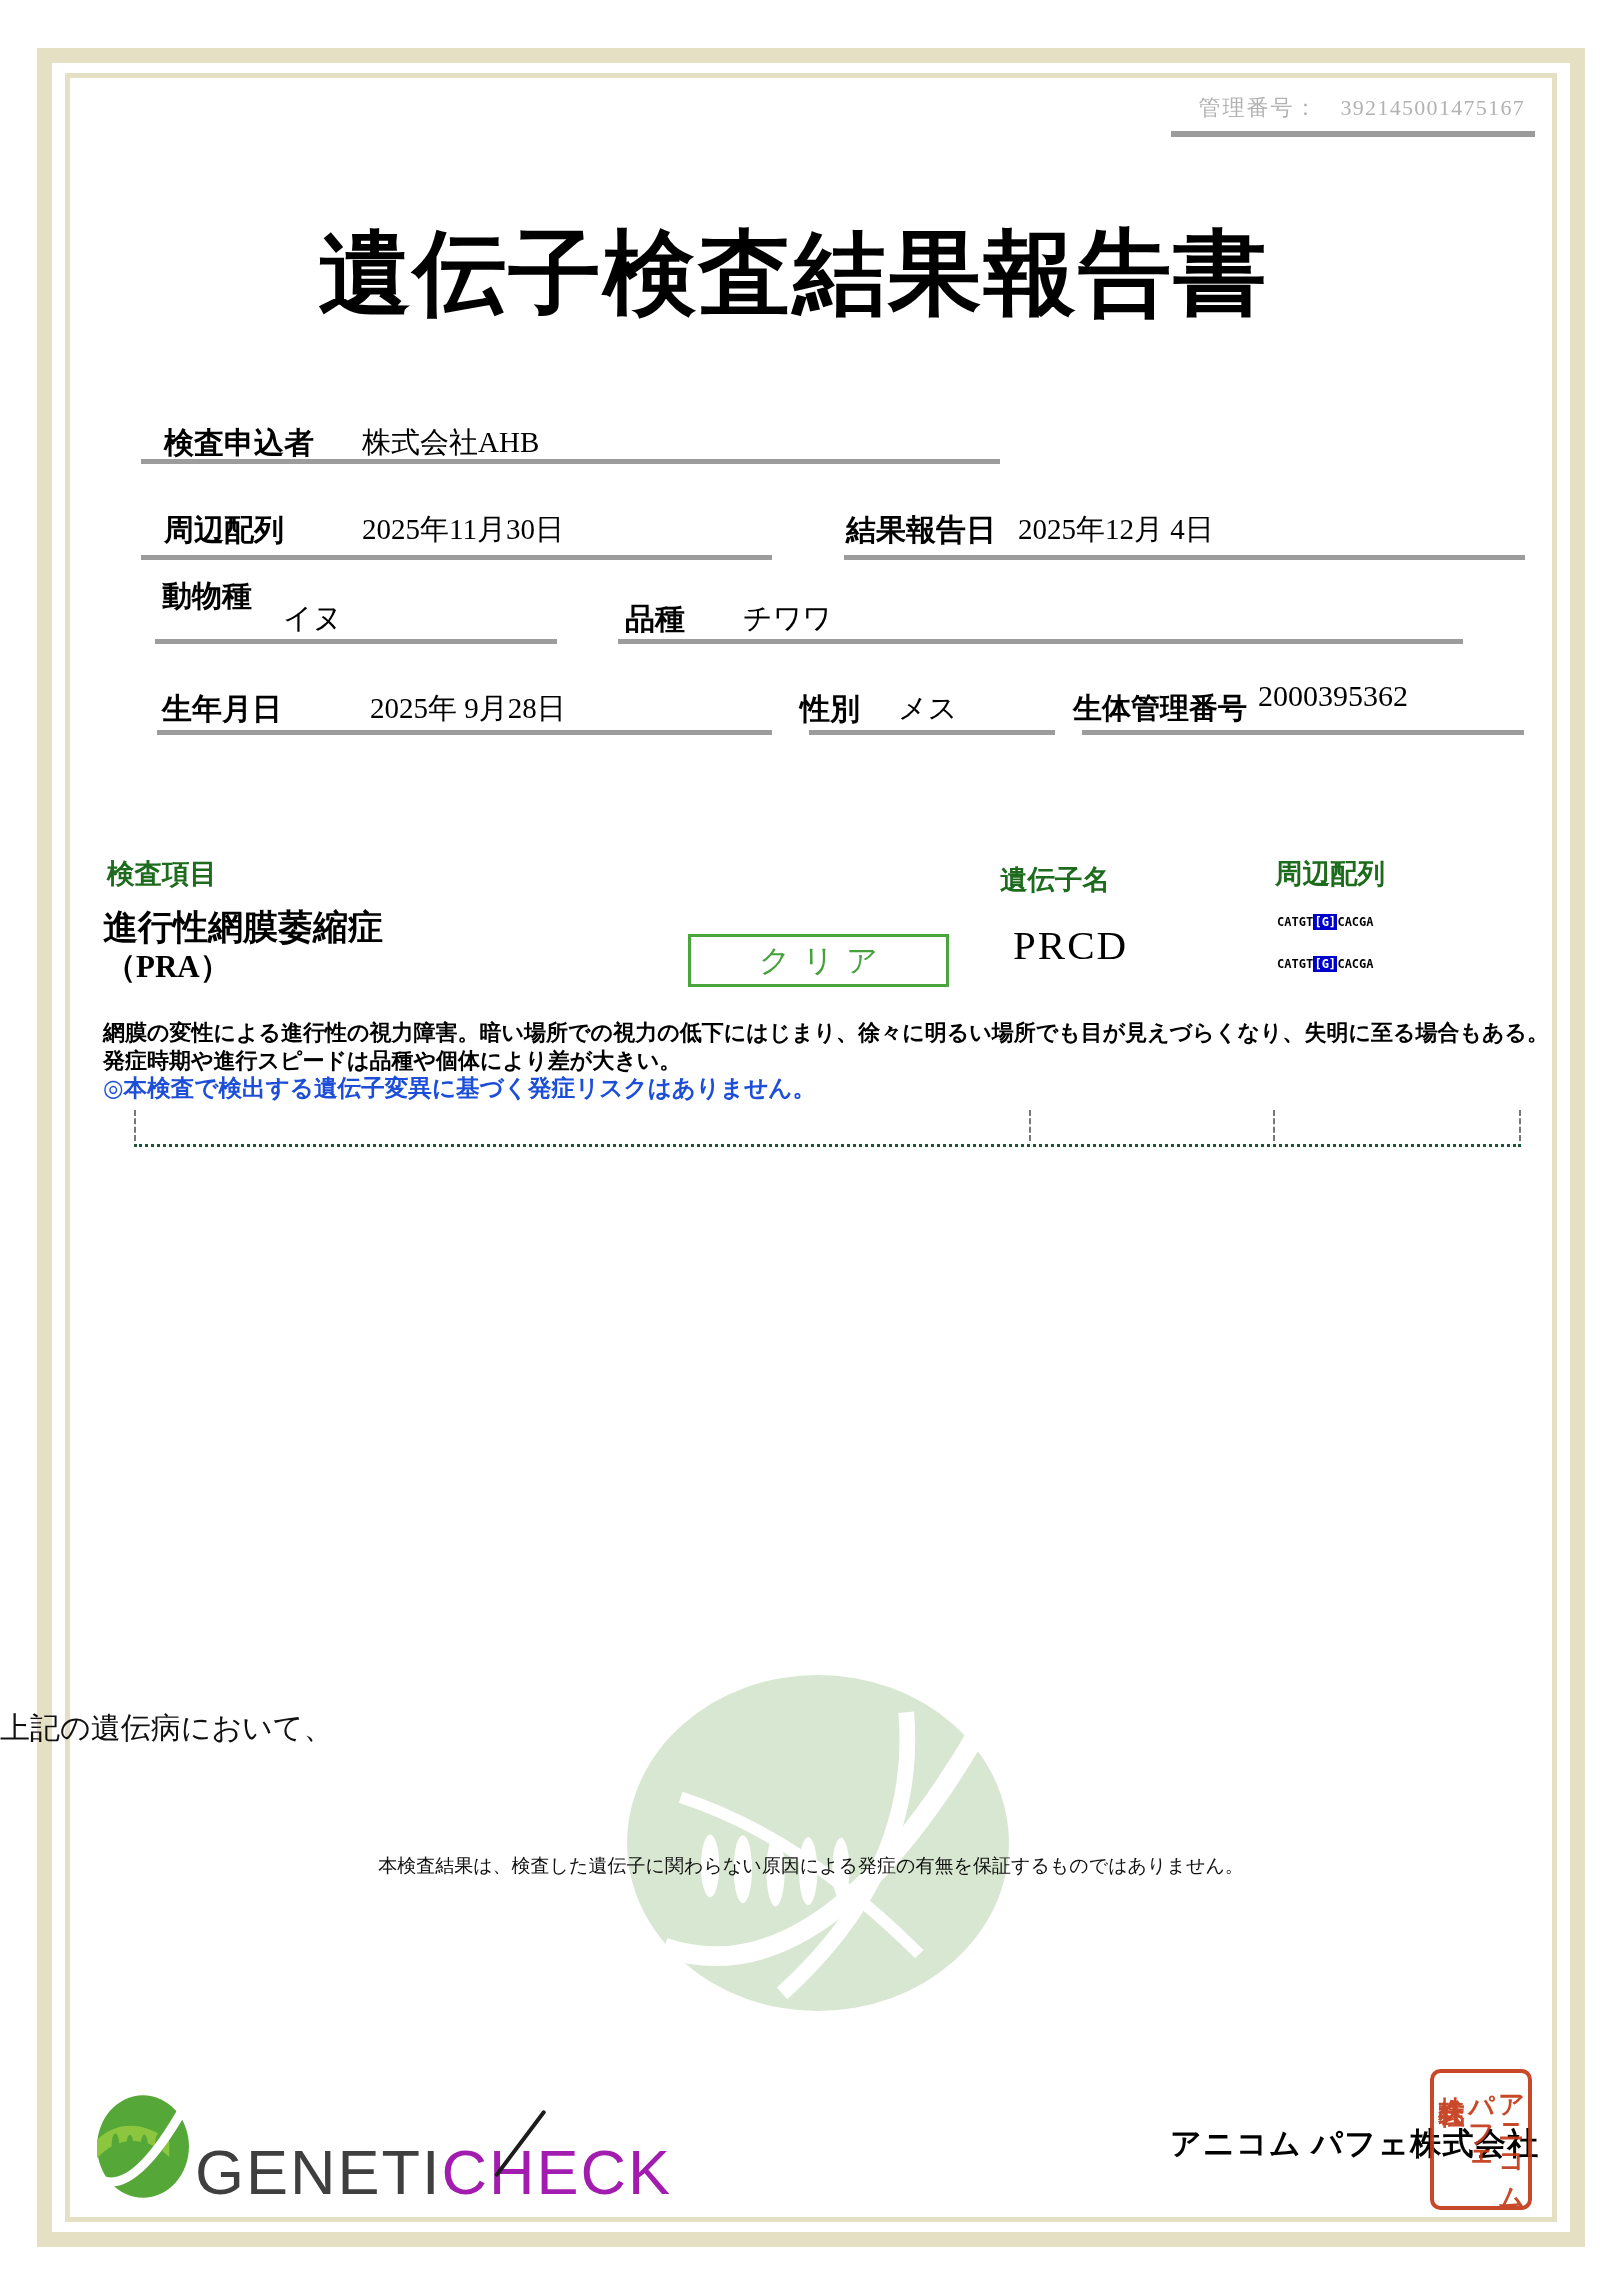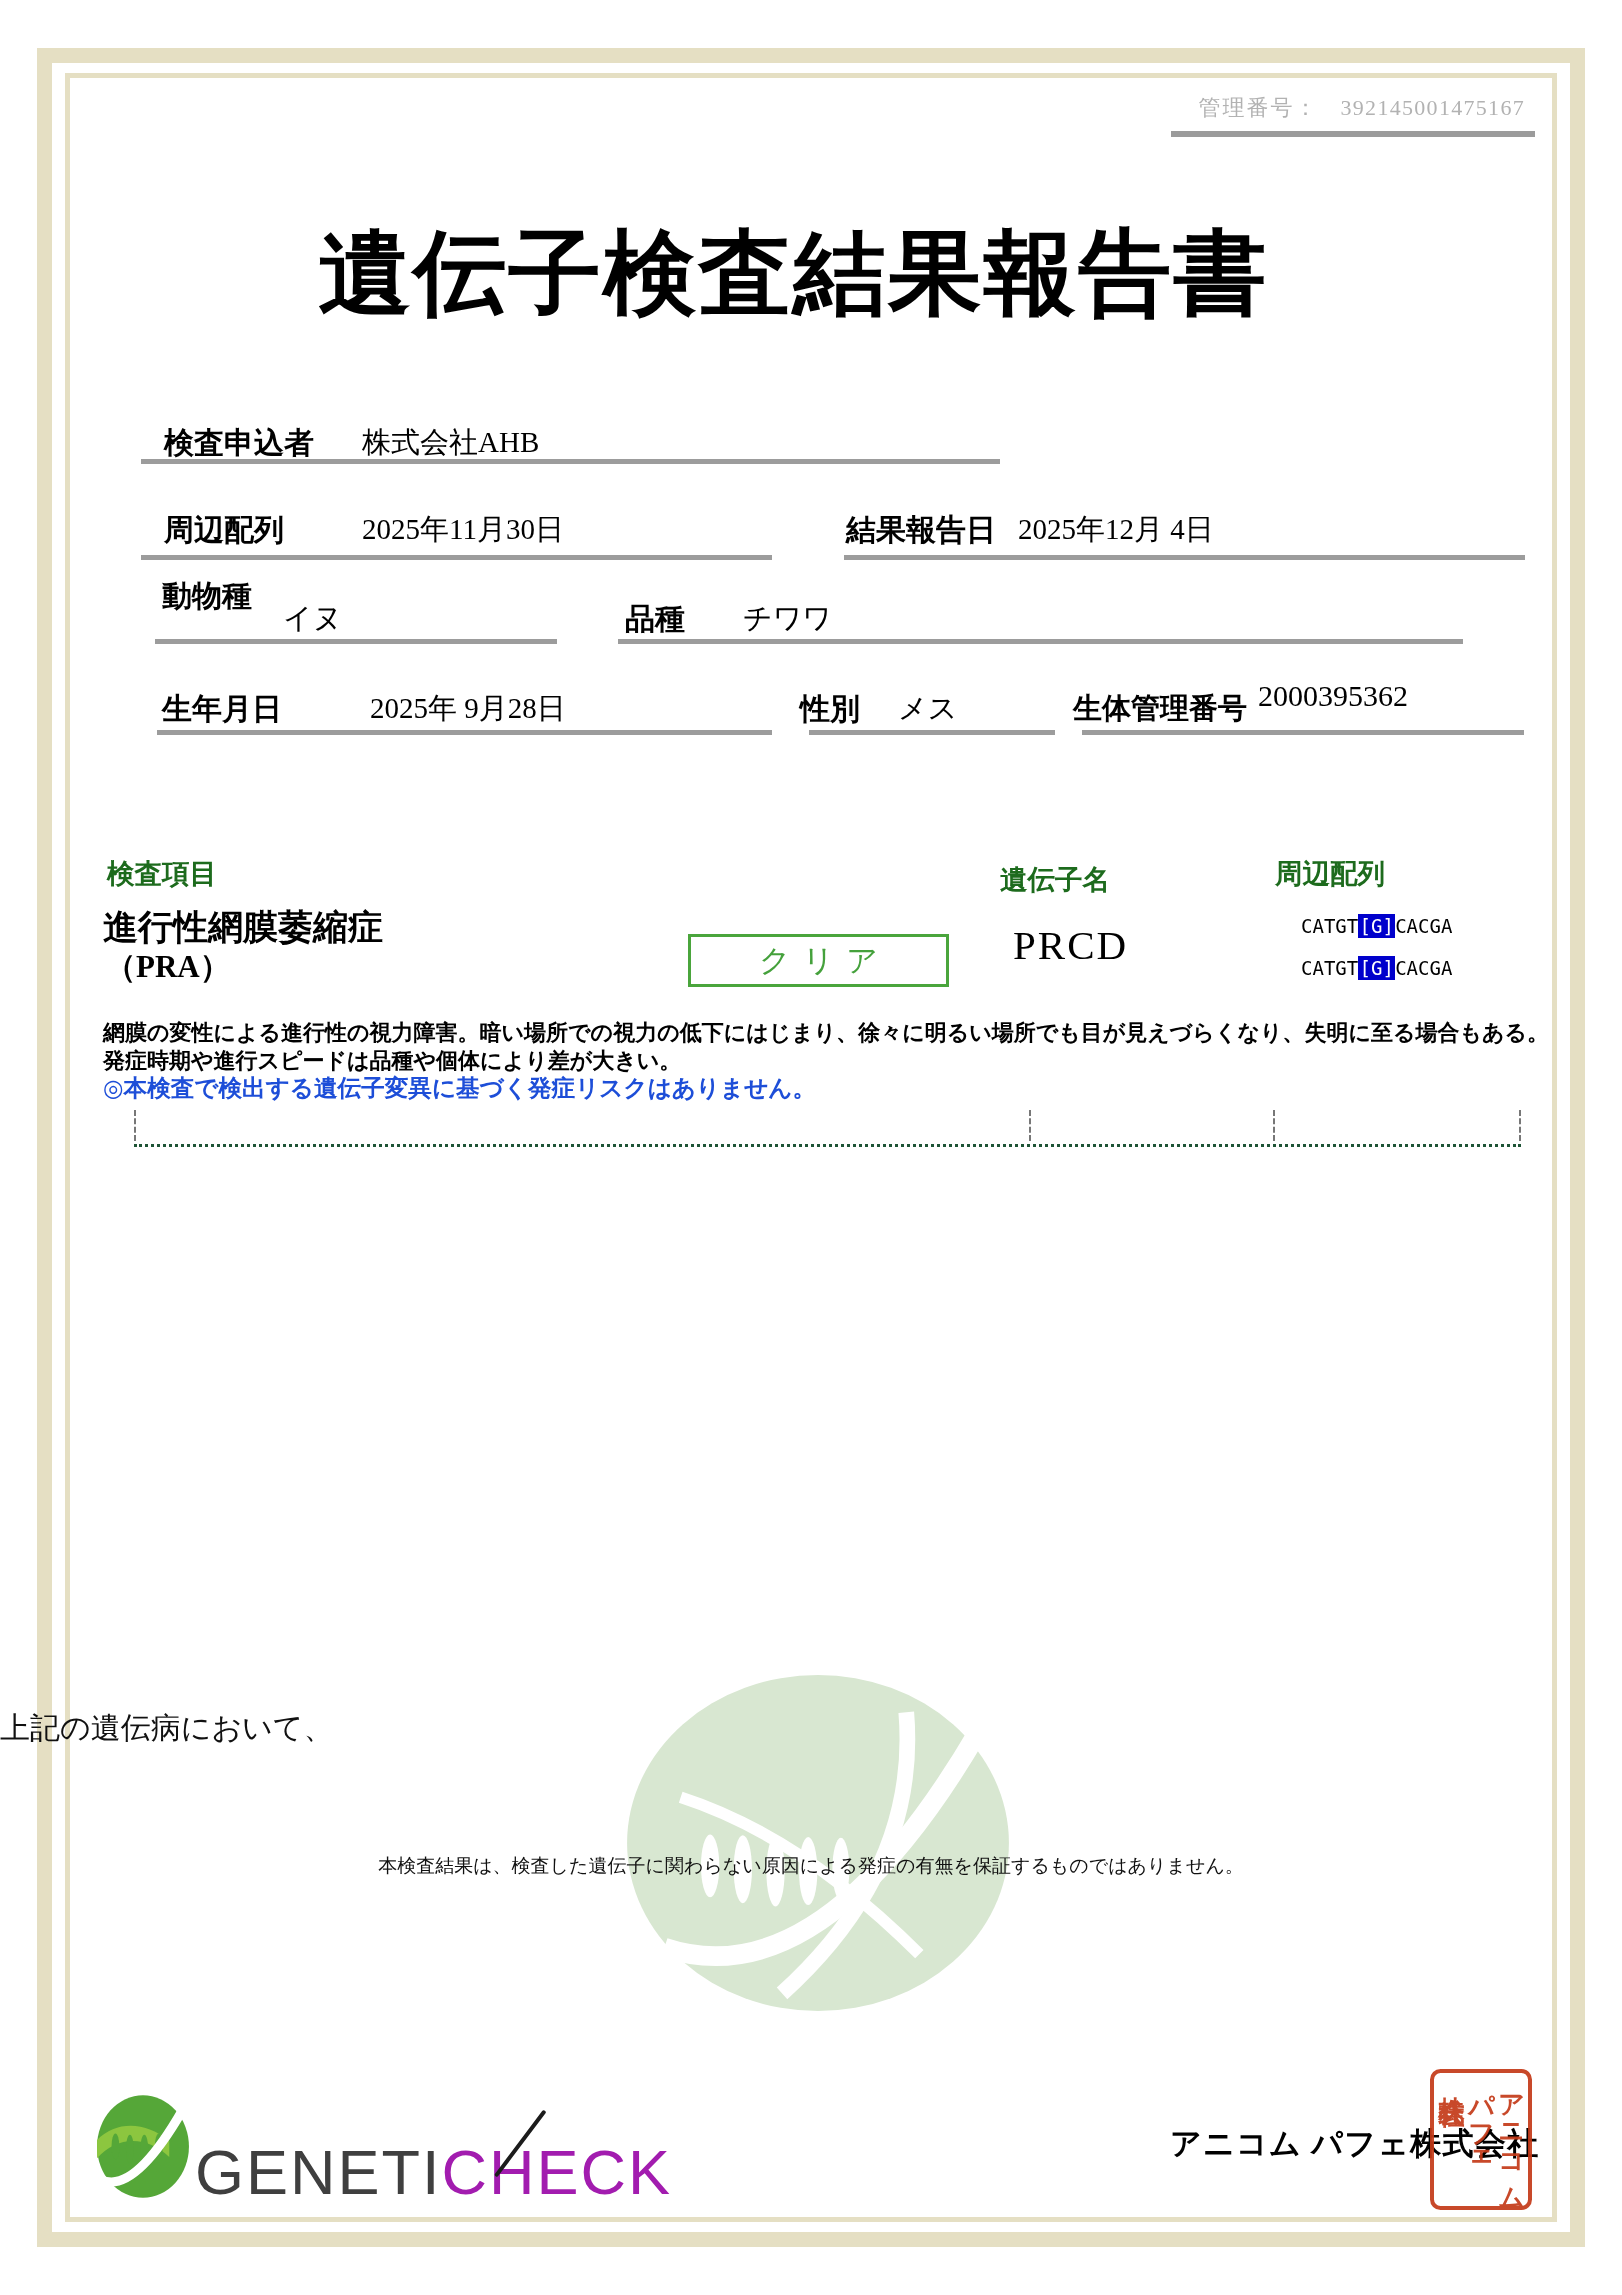--- a/index.html
+++ b/index.html
@@ -48,21 +48,21 @@
   .green-label{font-size:27.5px;font-weight:bold;color:#1d6b1d;white-space:nowrap;}
   .disease{font-size:35px;font-weight:bold;white-space:nowrap;}
   .disease-abbr{font-size:31px;font-weight:bold;white-space:nowrap;}
   .clear-box{
     left:688px;top:934px;width:255px;height:47px;
     border:3.3px solid #4aa53c;box-sizing:content-box;
     text-align:center;line-height:48px;
     font-size:31px;color:#45a13c;letter-spacing:11.8px;text-indent:11.8px;
   }
   .gene-value{font-size:41px;letter-spacing:2px;white-space:nowrap;}
-  .seq{font-size:19px;font-weight:normal;letter-spacing:0px;white-space:nowrap;margin-left:24px;}
+  .seq{font-size:12px;font-weight:bold;letter-spacing:0px;white-space:nowrap;}
   .seq .variant{background:#0000cc;color:#ffffff;padding:1.3px 1.3px;}
 
   .desc{font-size:22px;font-weight:bold;white-space:nowrap;}
   .risk{font-size:23.6px;font-weight:bold;color:#1d4ed8;white-space:nowrap;}
 
   .vdash{width:0;height:31px;border-left:2px dashed #777;}
   .hdots{height:0;border-top:3.9px dotted #1e5436;}
 
   
   .sum-main{left:0;right:0;text-align:left;font-size:30px;color:#111;

